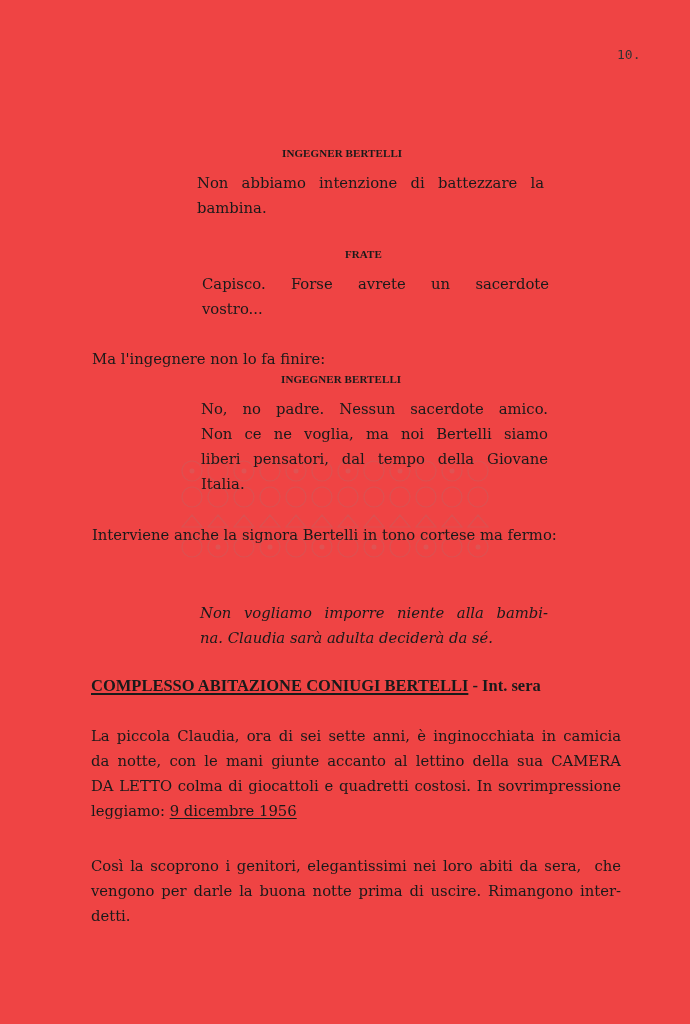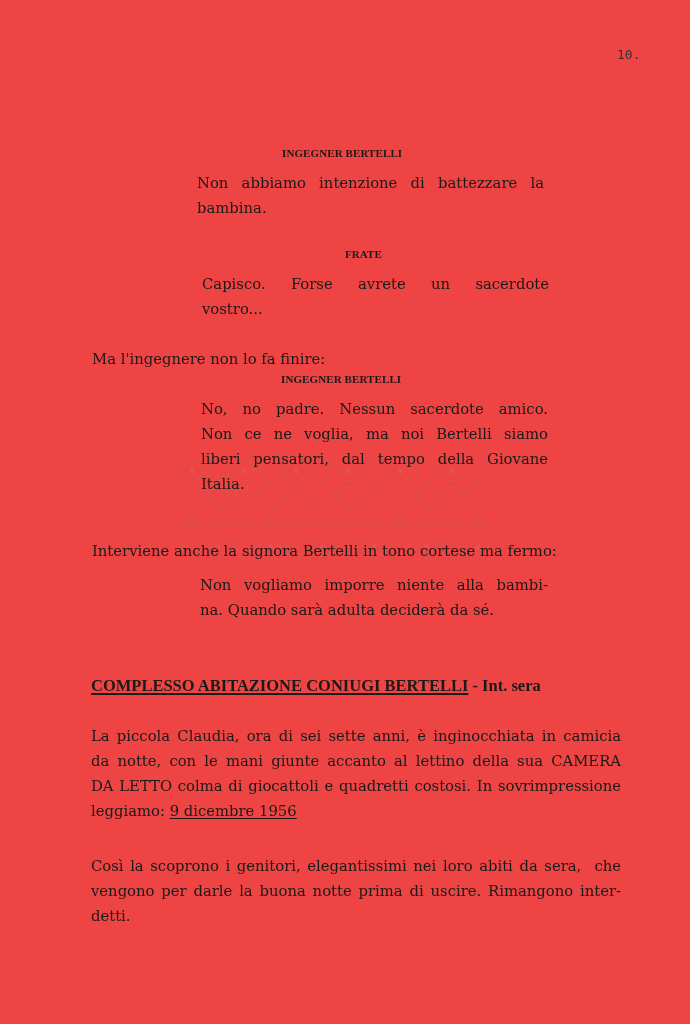--- a/index.html
+++ b/index.html
@@ -181,25 +181,25 @@
   <div class="abs action" style="left:92px; top:346px;">Ma l'ingegnere non lo fa finire:</div>
 
   <div class="abs char-name" style="left:281px; top:373px;">INGEGNER BERTELLI</div>
   <div class="abs dialogue" style="left:201px; top:396px;">
     <span class="ln">No, no padre. Nessun sacerdote amico.</span>
     <span class="ln">Non ce ne voglia, ma noi Bertelli siamo</span>
     <span class="ln">liberi pensatori, dal tempo della Giovane</span>
     <span class="ln last">Italia.</span>
   </div>
 
-  <div class="abs action" style="left:92px; top:522px;margin-top:16px;">Interviene anche la signora Bertelli in tono cortese ma fermo:</div>
-
-  <div class="abs dialogue" style="left:200px; top:572px; width:348px;">
+  <div class="abs action" style="left:92px; top:522px;">Interviene anche la signora Bertelli in tono cortese ma fermo:</div>
+
+  <div class="abs dialogue" style="left:200px; top:600px; width:348px;font-style:italic;">
     <span class="ln">Non vogliamo imporre niente alla bambi-</span>
-    <span class="ln last">na. Quando sarà adulta deciderà da sé.</span>
+    <span class="ln last">na. Claudia sarà adulta deciderà da sé.</span>
   </div>
 
   <div class="abs scene-heading" style="left:91px; top:676px;">
     <span class="loc">COMPLESSO ABITAZIONE CONIUGI BERTELLI</span><span style="white-space:pre;"> - </span><span>Int. sera</span>
   </div>
 
   <div class="abs para" style="left:91px; top:723px;">
     <span class="ln">La piccola Claudia, ora di sei sette anni, è inginocchiata in camicia</span>
     <span class="ln">da notte, con le mani giunte accanto al lettino della sua CAMERA</span>
     <span class="ln">DA LETTO colma di giocattoli e quadretti costosi. In sovrimpressione</span>

